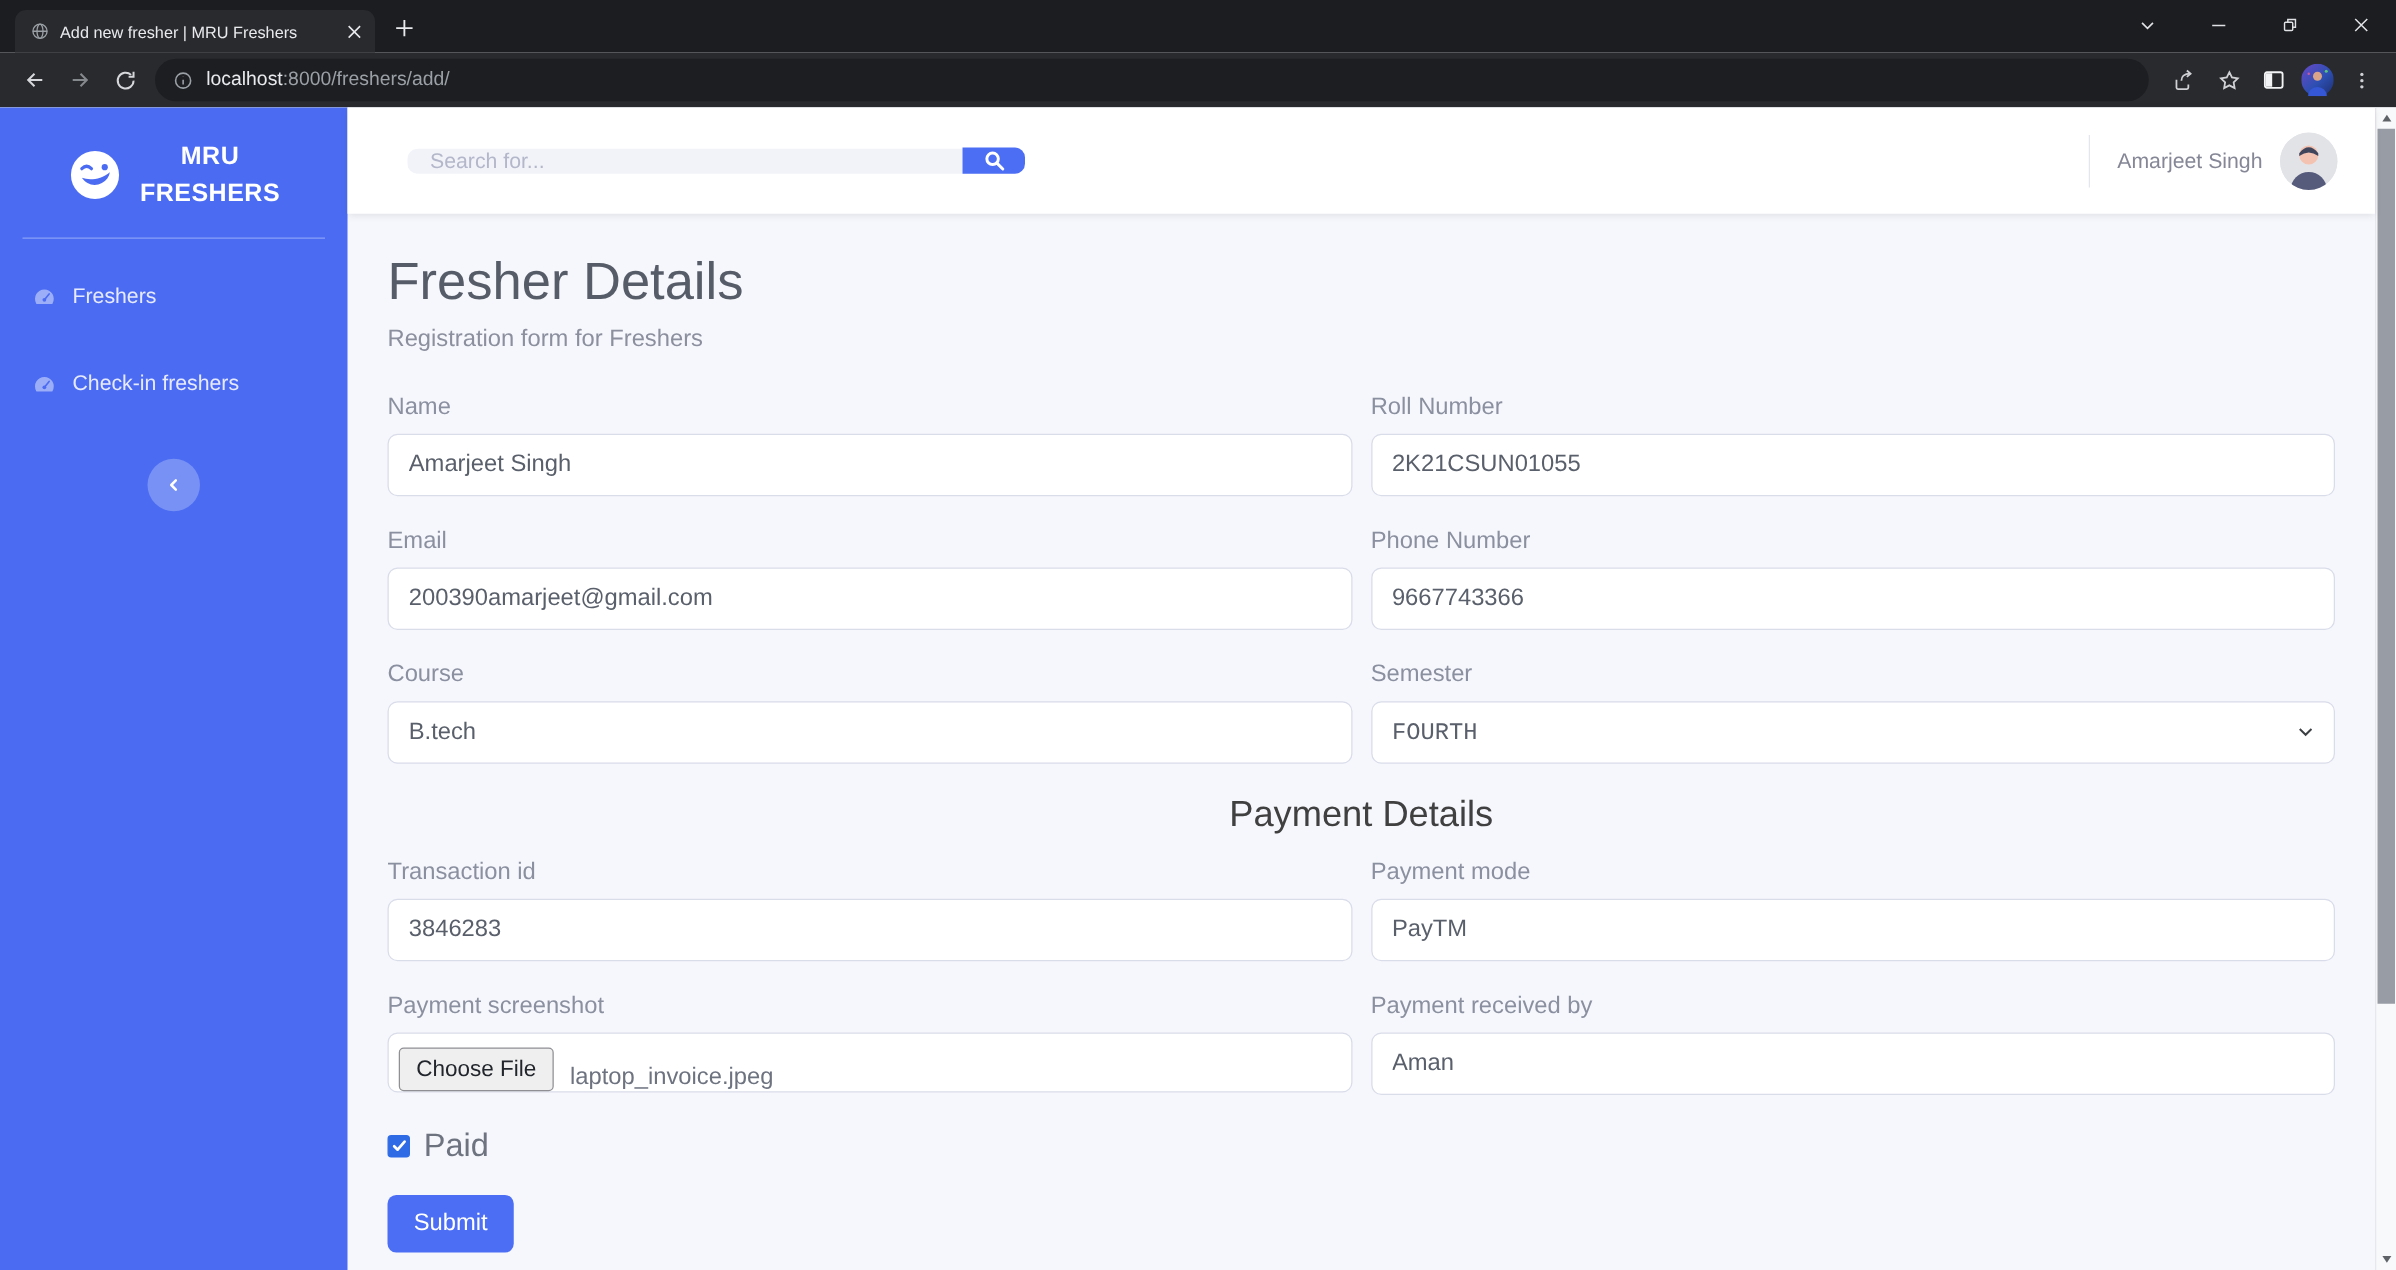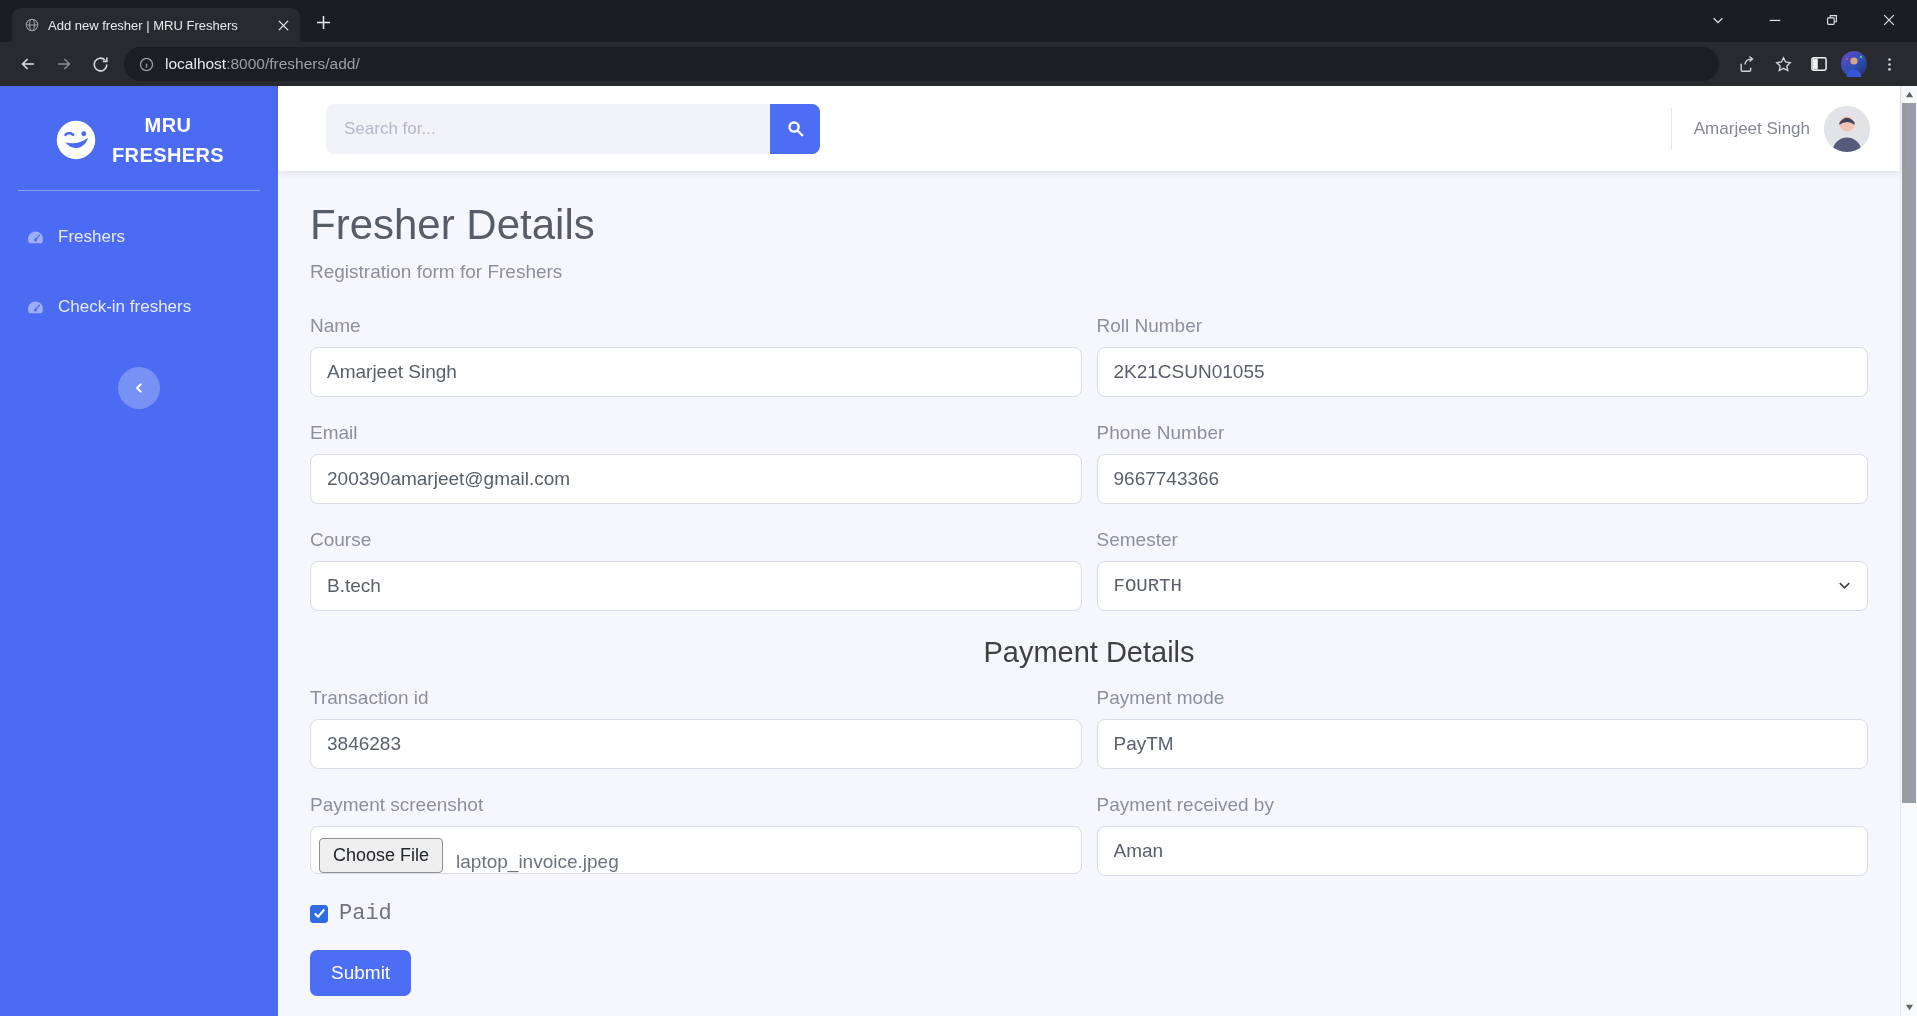--- a/index.html
+++ b/index.html
@@ -47,21 +47,21 @@
   .nav-item{width:100%;padding:20px 26px;margin-bottom:10px;display:flex;align-items:center;gap:13px;
             color:#e7eafc;font-size:17px;cursor:pointer;}
   .nav-icon{color:rgba(255,255,255,.45);}
   .toggle-circle{margin-top:20px;width:42px;height:42px;border-radius:50%;background:rgba(255,255,255,.25);
                  display:flex;align-items:center;justify-content:center;cursor:pointer;}
 
   
   .main{flex:1;display:flex;flex-direction:column;min-width:0;}
   .topbar{height:85px;background:#fff;box-shadow:0 2px 6px rgba(58,59,69,.13);display:flex;align-items:center;
           padding:0 30px 0 48px;position:relative;z-index:2;}
-  .search-form{display:flex;width:494px;height:50px;}
+  .search-form{display:flex;width:494px;height:50px;align-items:center;}
   .search-input{flex:1;background:#f1f3f9;border:none;outline:none;border-radius:8px 0 0 8px;padding:0 18px;
                 font-size:17px;color:#6e707e;font-family:inherit;}
   .search-input::placeholder{color:#b4b7c9;}
   .search-btn{width:50px;background:var(--accent);border:none;border-radius:0 8px 8px 0;
               display:flex;align-items:center;justify-content:center;cursor:pointer;}
   .topbar-right{margin-left:auto;display:flex;align-items:center;}
   .topbar-divider{width:1px;height:42px;background:#e3e6f0;margin-right:22px;}
   .user-name{color:#858796;font-size:17px;margin-right:14px;}
   .user-avatar{width:46px;height:46px;border-radius:50%;overflow:hidden;background:#e2e3e7;}
 
@@ -82,21 +82,21 @@
   .file-box{width:100%;height:48px;border:1px solid #d9dce9;border-radius:8px;background:#fff;
             display:flex;align-items:flex-end;gap:13px;padding:0 16px 0 8px;}
   .file-btn{background:#efefef;border:1px solid #8f8f94;border-radius:4px;font-size:18px;color:#22262c;
             padding:6px 13px;font-family:inherit;cursor:pointer;}
   .file-name{font-size:19px;color:#6e7380;}
 
   .paid-row{display:flex;align-items:center;gap:11px;margin:2px 0 24px;}
   .checkbox{width:18px;height:18px;border-radius:3px;background:#fff;border:1px solid #8b8f9a;cursor:pointer;
             display:flex;align-items:center;justify-content:center;}
   .checkbox.checked{background:var(--checkbox);border-color:var(--checkbox);}
-  .paid-label{font-size:22px;color:#6e7380;font-family:Liberation Mono, monospace;}
+  .paid-label{font-size:26px;color:#6e7380;}
   .submit-btn{background:var(--accent);color:#fff;border:none;border-radius:7px;font-size:19px;
               padding:12px 21px;font-family:inherit;cursor:pointer;}
 
   
   .scrollbar{width:17px;flex-shrink:0;background:#f8f9fb;border-left:1px solid #e6e8ee;position:relative;}
   .sb-arrow{height:17px;display:flex;align-items:center;justify-content:center;}
   .sb-arrow.down{position:absolute;bottom:0;left:0;right:0;}
   .sb-thumb{position:absolute;top:17px;left:1px;right:1px;height:700px;background:#989da5;}
 </style>
 </head>

